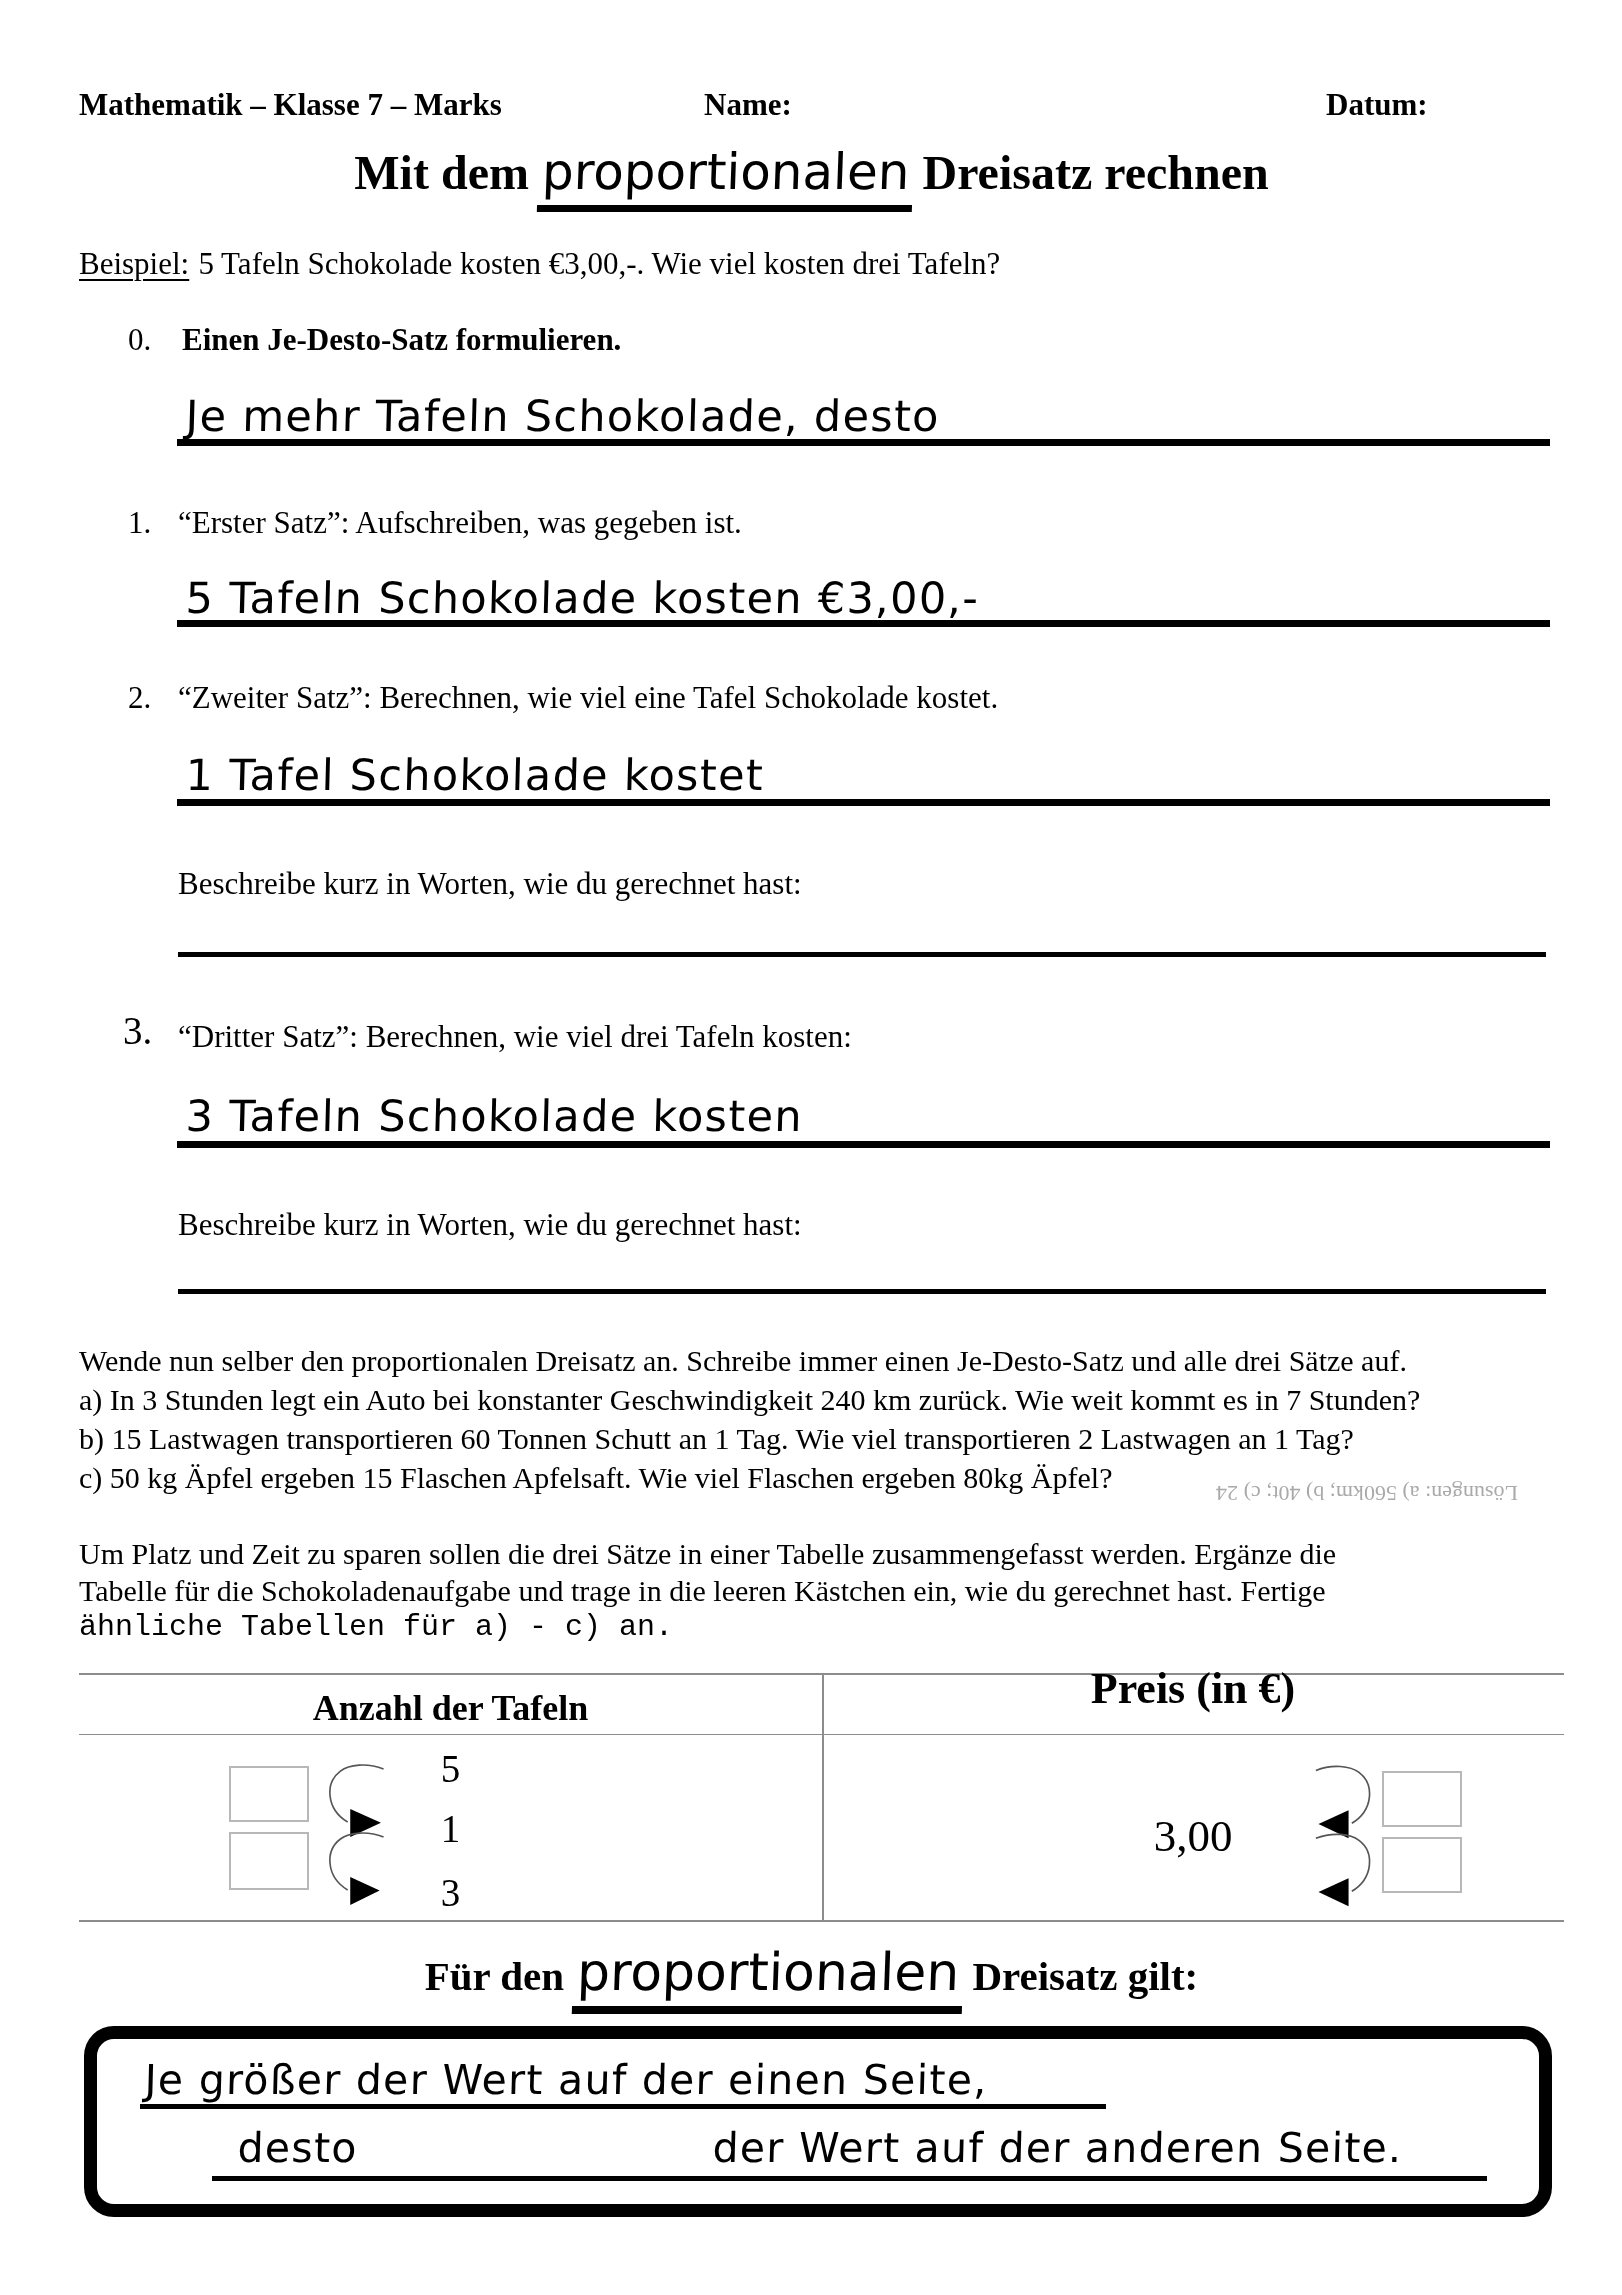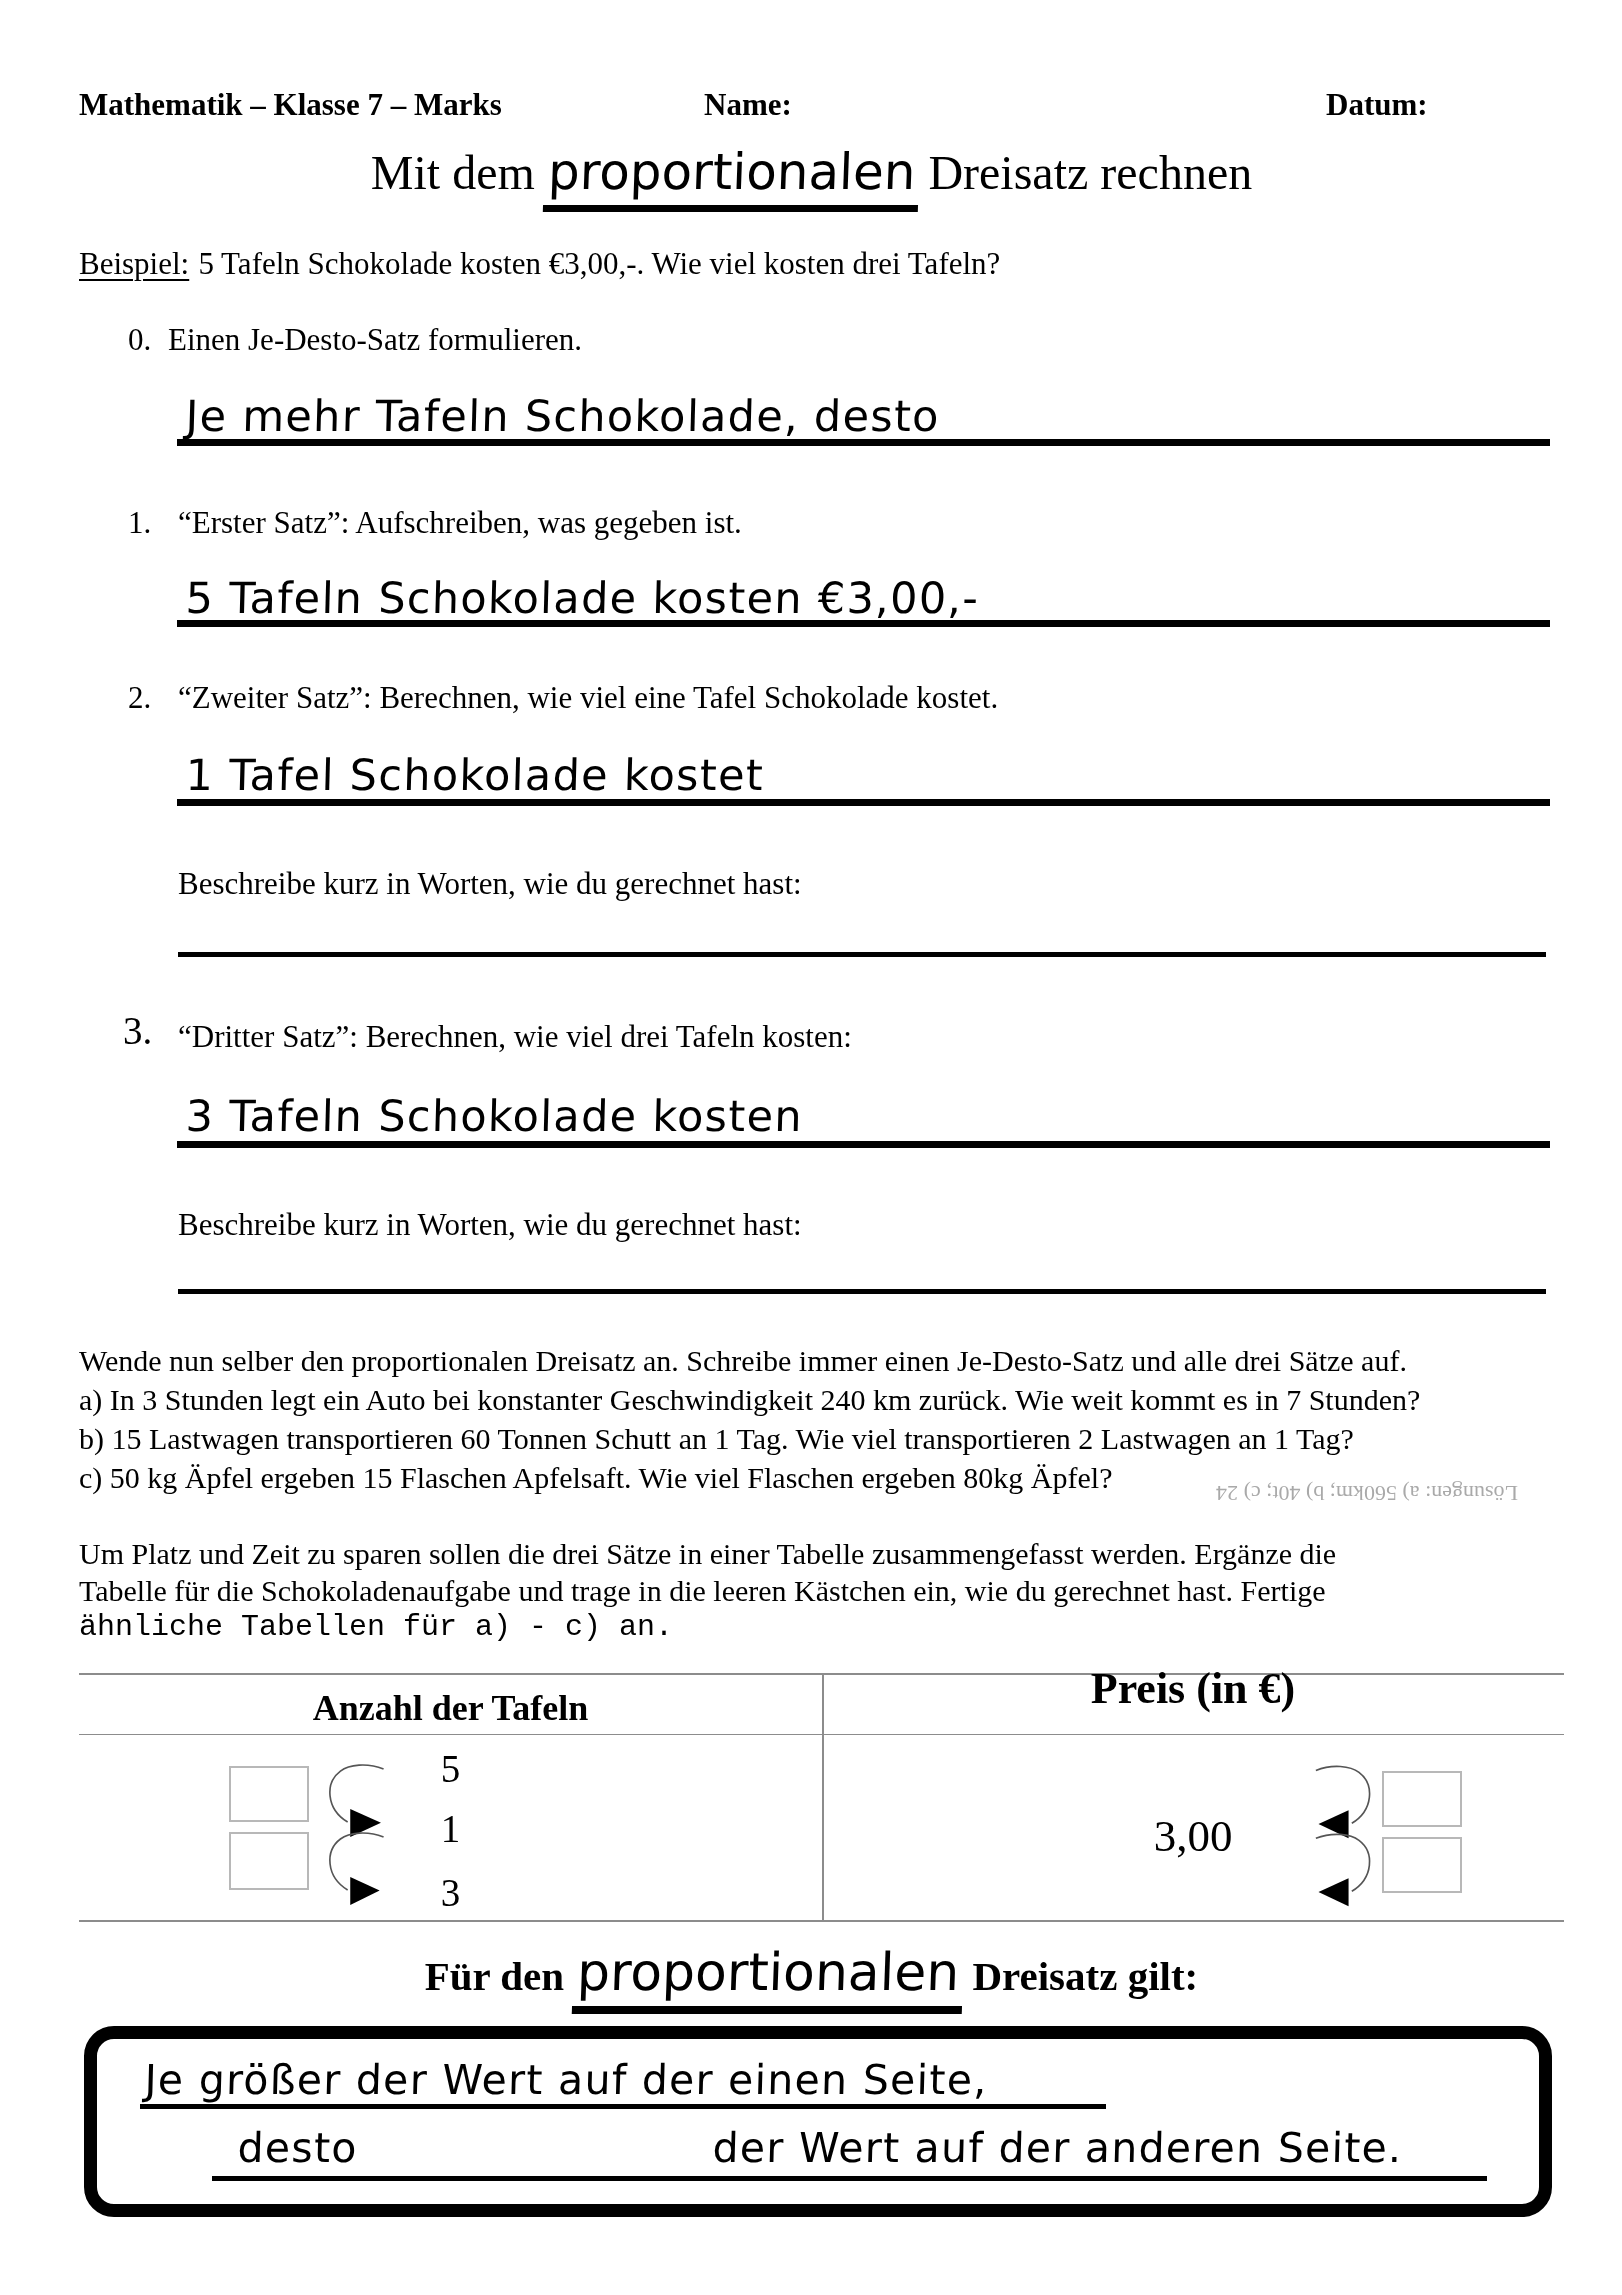--- a/index.html
+++ b/index.html
@@ -8,21 +8,21 @@
     font-family:"Liberation Serif", serif; color:#000; overflow:hidden;border-radius:10px;
   }
   .abs { position:absolute; white-space:nowrap; }
   .bold { font-weight:bold; }
   .body-txt { font-size:31px; line-height:37px; }
   .hand { font-family:"DejaVu Sans", sans-serif; letter-spacing:1.3px; transform:skewX(-1.5deg); transform-origin:left bottom; }
   .answer { font-size:43px; line-height:46px; }
   .rule { position:absolute; background:#000; }
   .gray-rule { position:absolute; background:#8c8c8c; }
   .inbox { position:absolute; border:2px solid #b8b8b8; background:#fff; }
-  .title-line { font-size:48px; font-weight:normal; }
+  .title-line { font-size:48px; font-weight:bold; }
   .title-hand {
     display:inline-block; font-family:"DejaVu Sans", sans-serif; font-weight:normal;
     font-size:50px; letter-spacing:0px; border-bottom:7.9px solid #000;
     padding:0 3.9px 3.9px 3.9px; margin:0 9.2px; transform:skewX(-2deg);
   }
   .heading2 { font-size:41px; font-weight:bold; }
   .heading2 .title-hand { font-size:52px; border-bottom-width:8.5px; }
   .center-row { left:0; width:1623px; text-align:center; }
   .cell { position:absolute; text-align:center; }
   .underlined { text-decoration:underline; text-decoration-thickness:2px; text-underline-offset:5.2px; }
@@ -46,21 +46,21 @@
 
   <div class="abs center-row" style="top:143px;">
     <span class="title-line">Mit dem</span><span class="title-hand">proportionalen</span><span class="title-line">Dreisatz rechnen</span>
   </div>
 
   <div class="abs body-txt" style="left:79px; top:245px;">
     <span class="underlined">Beispiel:</span><span style="margin-left:9.2px;">5 Tafeln Schokolade kosten €3,00,-. Wie viel kosten drei Tafeln?</span>
   </div>
 
   <div class="abs body-txt" style="left:128px; top:321px;">0.</div>
-  <div class="abs body-txt" style="left:168px; top:321px;">Einen Je-Desto-Satz formulieren.</div>
+  <div class="abs body-txt" style="left:182px; top:321px;font-weight:bold;">Einen Je-Desto-Satz formulieren.</div>
   <div class="abs hand answer" style="left:185px; top:393px;">Je mehr Tafeln Schokolade, desto</div>
   <div class="rule" style="left:177px; top:439px; width:1373px; height:6.5px;"></div>
 
   <div class="abs body-txt" style="left:128px; top:504px;">1.</div>
   <div class="abs body-txt" style="left:178px; top:504px;">“Erster Satz”: Aufschreiben, was gegeben ist.</div>
   <div class="abs hand answer" style="left:185px; top:575px;">5 Tafeln Schokolade kosten €3,00,-</div>
   <div class="rule" style="left:177px; top:620px; width:1373px; height:6.5px;"></div>
 
   <div class="abs body-txt" style="left:128px; top:679px;">2.</div>
   <div class="abs body-txt" style="left:178px; top:679px;">“Zweiter Satz”: Berechnen, wie viel eine Tafel Schokolade kostet.</div>

